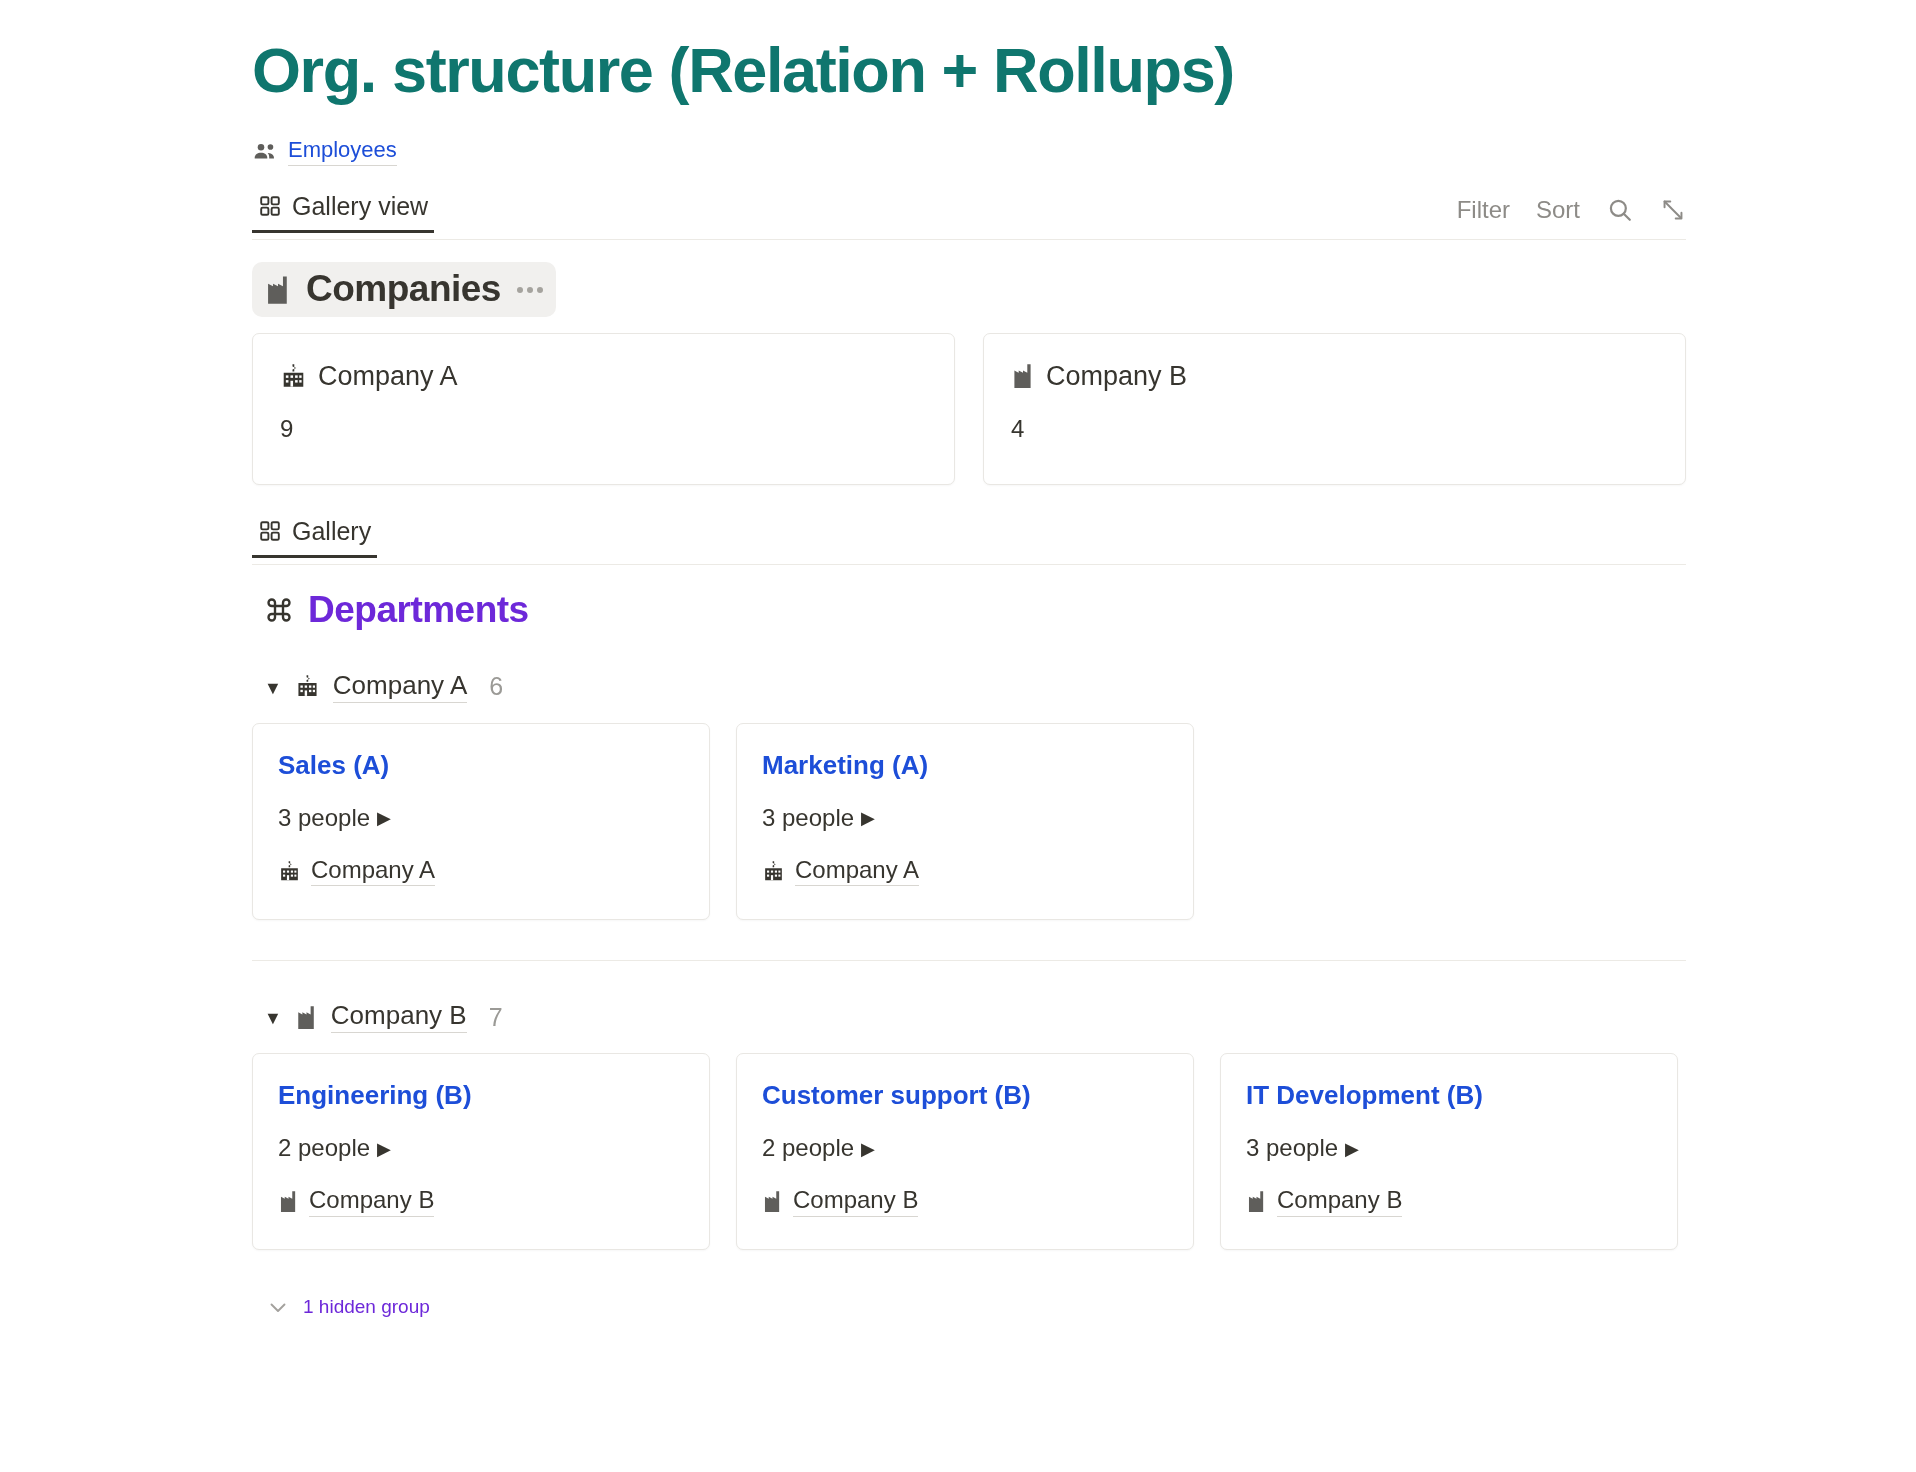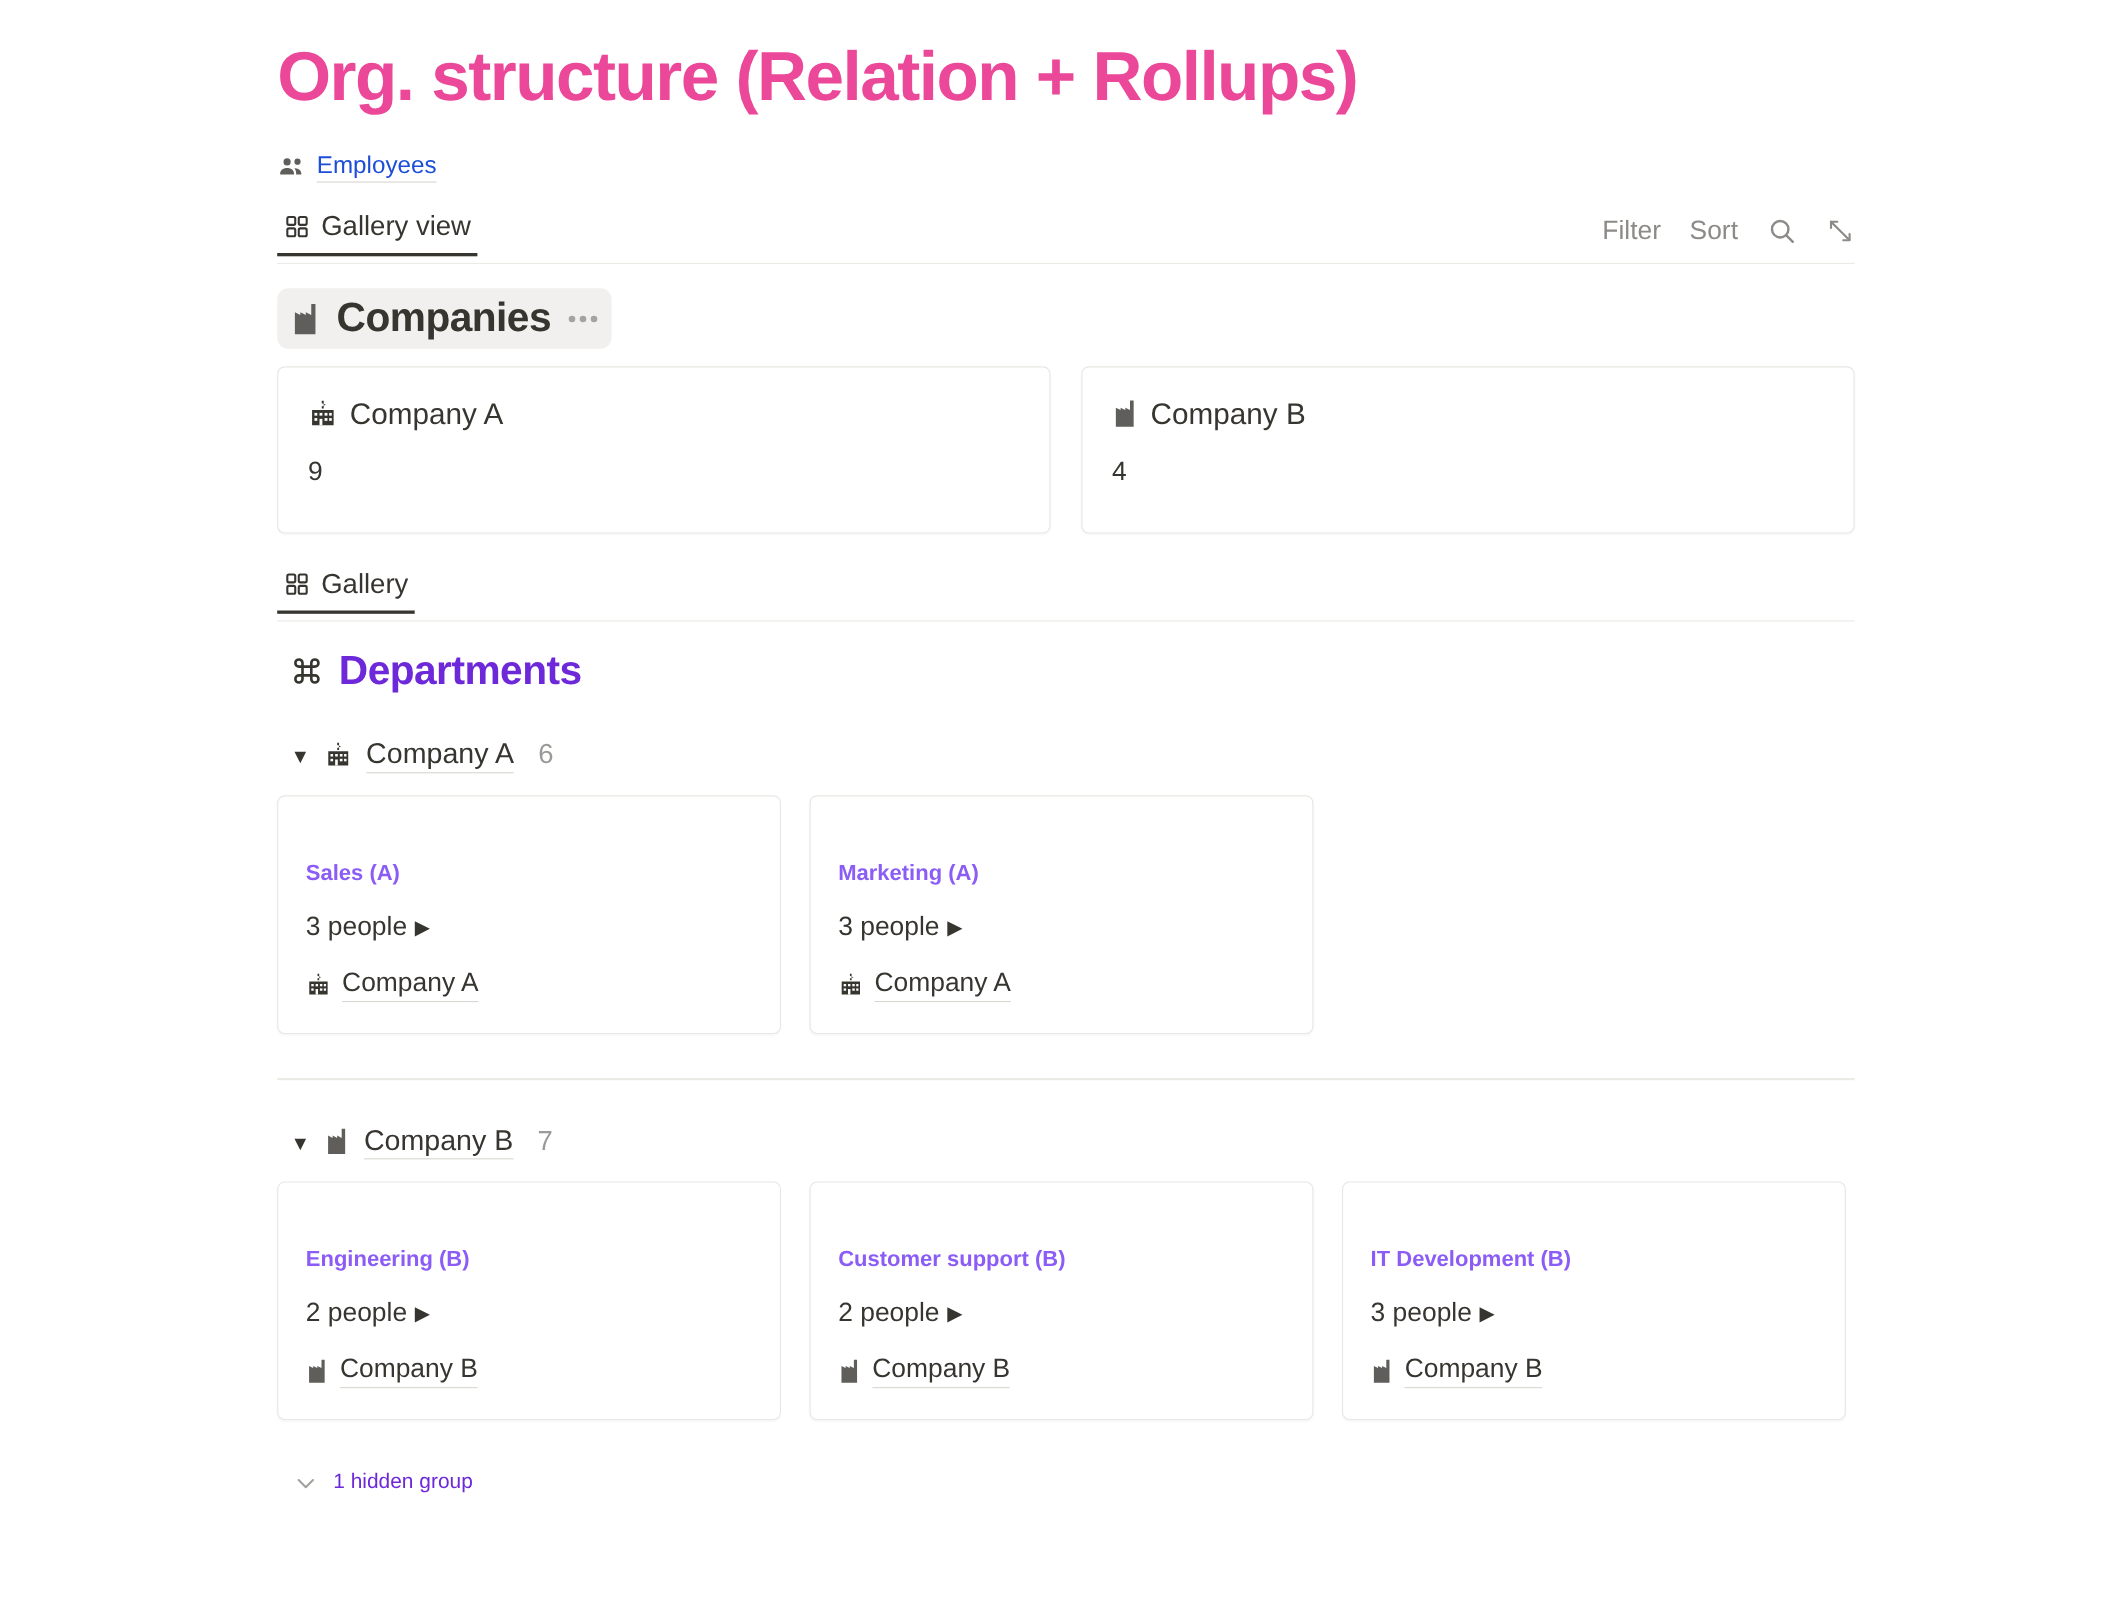--- a/index.html
+++ b/index.html
@@ -27,21 +27,21 @@
     top: 0;
     width: 1434px;
   }
 
   
   .page-title {
     font-size: 63px;
     font-weight: 700;
     letter-spacing: -1.4px;
     line-height: 1.08;
-    color: #ec4899;
+    color: #0f766e;
     margin-top: 36px;
     margin-left: 0px;
     white-space: nowrap;
   }
 
   
   .breadcrumb {
     display: flex;
     align-items: center;
     gap: 9px;
@@ -235,25 +235,24 @@
     justify-content: start;
   }
   .card-dept {
     min-height: 197px;
     display: flex;
     flex-direction: column;
     gap: 23px;
     padding: 26px 25px 28px 25px;
   }
   .dept-name {
-    font-size: 20px;
+    font-size: 26px;
     font-weight: 700;
-    color: #8b5cf6;
-    line-height: 1.2;
-    margin-top: 32px;
+    color: #1d4ed8;
+    line-height: 1.2;
   }
   .dept-people {
     font-size: 24px;
     color: #37352f;
     display: flex;
     align-items: center;
     gap: 7px;
     line-height: 1.2;
   }
   .play {

